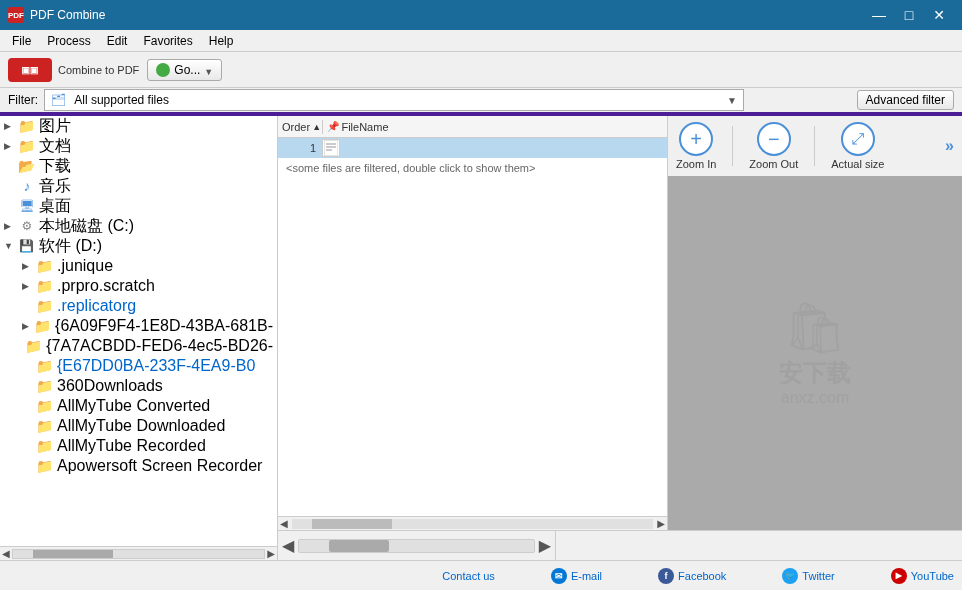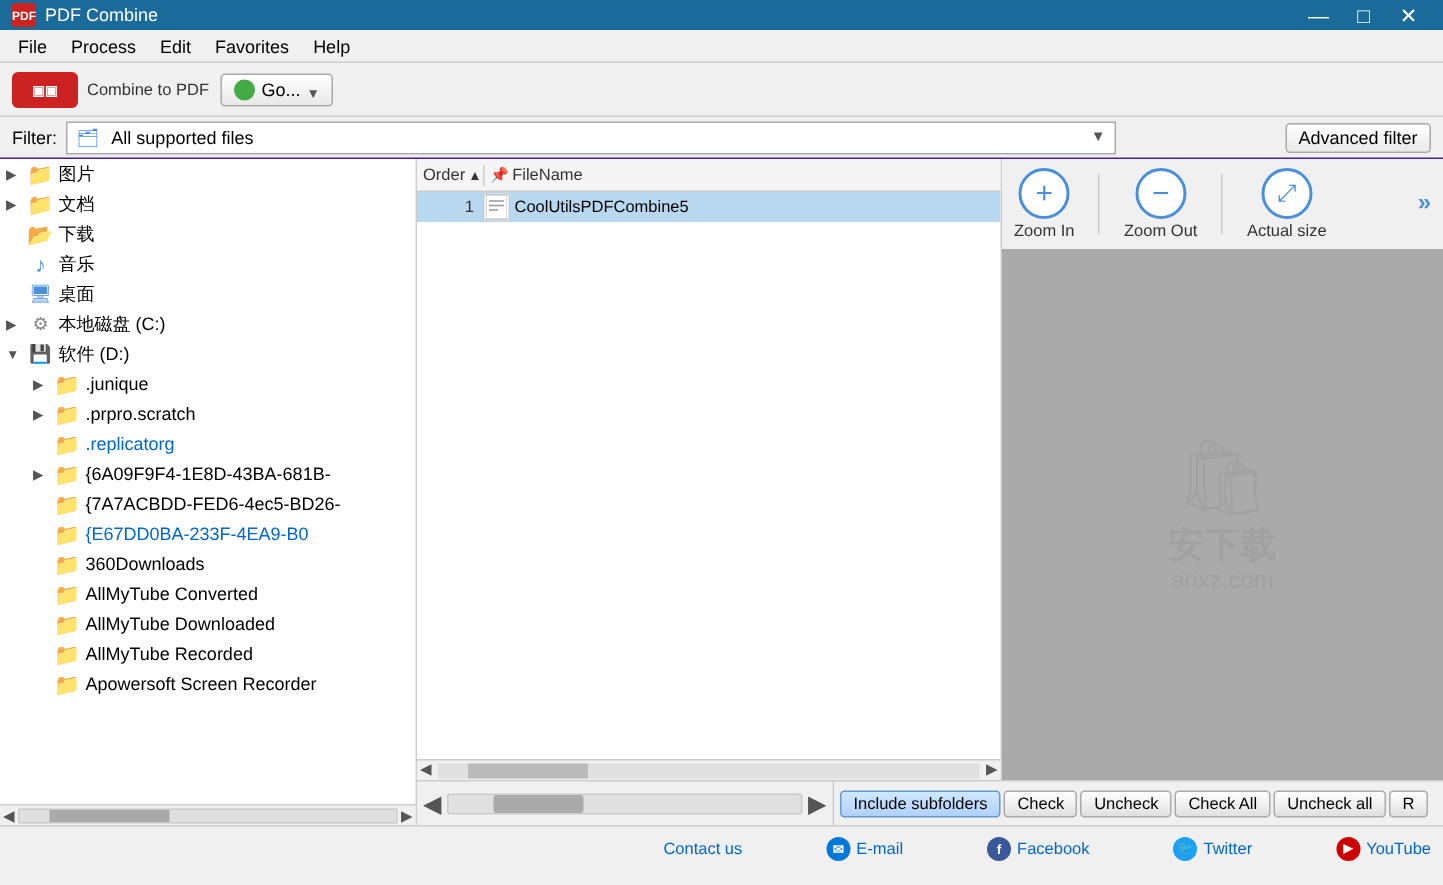--- a/index.html
+++ b/index.html
@@ -2,21 +2,21 @@
 <html><head>
   <meta charset="utf-8">
   <style>
     * { box-sizing: border-box; margin: 0; padding: 0; }
     body { font-family: 'Segoe UI', Tahoma, sans-serif; font-size: 12px; background: #f0f0f0; overflow: hidden; width: 962px; height: 590px; }
 
     
     .title-bar {
       background: #1a6a9a;
       color: white;
-      height: 20px;
+      height: 30px;
       display: flex;
       align-items: center;
       padding: 0 8px;
       justify-content: space-between;
       user-select: none;
     }
     .title-bar-left { display: flex; align-items: center; gap: 6px; }
     .title-bar-icon { width: 16px; height: 16px; background: #cc2222; border-radius: 2px; display: flex; align-items: center; justify-content: center; color: white; font-size: 9px; font-weight: bold; }
     .title-bar-title { font-size: 12px; }
     .title-bar-controls { display: flex; gap: 0; }
@@ -70,21 +70,21 @@
     .green-dot { width: 14px; height: 14px; background: #44aa44; border-radius: 50%; display: inline-block; }
     .red-dot { width: 14px; height: 14px; background: #cc2222; border-radius: 50%; display: inline-block; }
 
     .filter-bar {
       background: #f0f0f0;
       height: 28px;
       display: flex;
       align-items: center;
       padding: 0 8px;
       gap: 6px;
-      border-bottom: 1px solid #4c1d95;
+      border-bottom: 4px solid #4c1d95;
     }
     .filter-label { font-size: 12px; }
     .filter-select {
       display: flex; align-items: center; gap: 4px;
       border: 1px solid #aaa; background: white;
       padding: 2px 6px; flex: 1; max-width: 700px;
       height: 22px; font-size: 12px; cursor: pointer;
     }
     .filter-dropdown-arrow { font-size: 10px; color: #555; margin-left: auto; }
     .advanced-filter-btn {
@@ -118,21 +118,21 @@
       display: flex;
       align-items: center;
       padding: 2px 4px;
       cursor: pointer;
       white-space: nowrap;
       height: 20px;
     }
     .tree-toggle { width: 14px; color: #555; font-size: 9px; cursor: pointer; }
     .tree-icon { width: 18px; margin-right: 3px; text-align: center; }
     .folder-icon { color: #e8c44a; font-size: 14px; }
-    .tree-label { font-size: 12px; color: #000; }
+    .tree-label { font-size: 16px; color: #000; }
     .tree-label.blue { color: #0066cc; }
 
     
     .left-pane-hscroll {
       height: 14px;
       background: #f0f0f0;
       border-top: 1px solid #ccc;
       display: flex;
       align-items: center;
     }
@@ -531,22 +531,22 @@
           <div class="file-row selected">
             <span class="file-num">1</span>
             <div class="file-thumb">
               <svg width="14" height="16" viewBox="0 0 14 16">
                 <rect x="0" y="0" width="14" height="16" fill="white" stroke="#ccc"></rect>
                 <line x1="2" y1="4" x2="12" y2="4" stroke="#999" stroke-width="1"></line>
                 <line x1="2" y1="7" x2="12" y2="7" stroke="#999" stroke-width="1"></line>
                 <line x1="2" y1="10" x2="8" y2="10" stroke="#999" stroke-width="1"></line>
               </svg>
             </div>
-            <span class="file-name">CoolUtilsPDFCombine5</span>
           </div>
+          <div class="file-info-text">&lt;some files are filtered, double click to show them&gt;</div>
         </div>
 
         <div style="position:relative; flex:1;">
         </div>
 
         <div style="height:14px; background:#f0f0f0; border-top:1px solid #ccc; position:relative;">
           <span style="position:absolute; left:0; font-size:10px; color:#555; cursor:pointer; padding:0 2px; line-height:14px;">◀</span>
           <div style="position:absolute; left:14px; right:14px; top:2px; height:10px; background:#e0e0e0;">
             <div style="position:absolute; left:20px; width:80px; height:100%; background:#bbb;"></div>
           </div>
@@ -587,28 +587,20 @@
     </div>
 
     <div class="bottom-toolbar">
       <div class="bottom-left">
         <span class="scroll-btn">◀</span>
         <div class="scroll-track">
           <div class="scroll-thumb"></div>
         </div>
         <span class="scroll-btn">▶</span>
       </div>
-      <div class="bottom-right">
-        <div class="bottom-btn active">Include subfolders</div>
-        <div class="bottom-btn">Check</div>
-        <div class="bottom-btn">Uncheck</div>
-        <div class="bottom-btn">Check All</div>
-        <div class="bottom-btn">Uncheck all</div>
-        <div class="bottom-btn">R</div>
-      </div>
     </div>
   </div>
 </div>
 
 <div class="status-bar">
   <span class="status-link">Contact us</span>
 
   <div class="status-link">
     <div class="status-circle email-icon-circle">✉</div>
     <span>E-mail</span>

